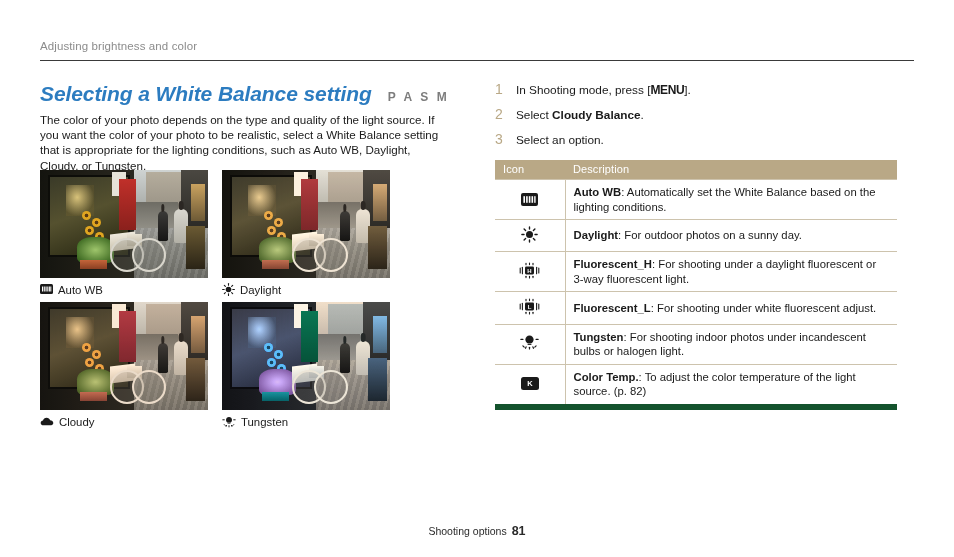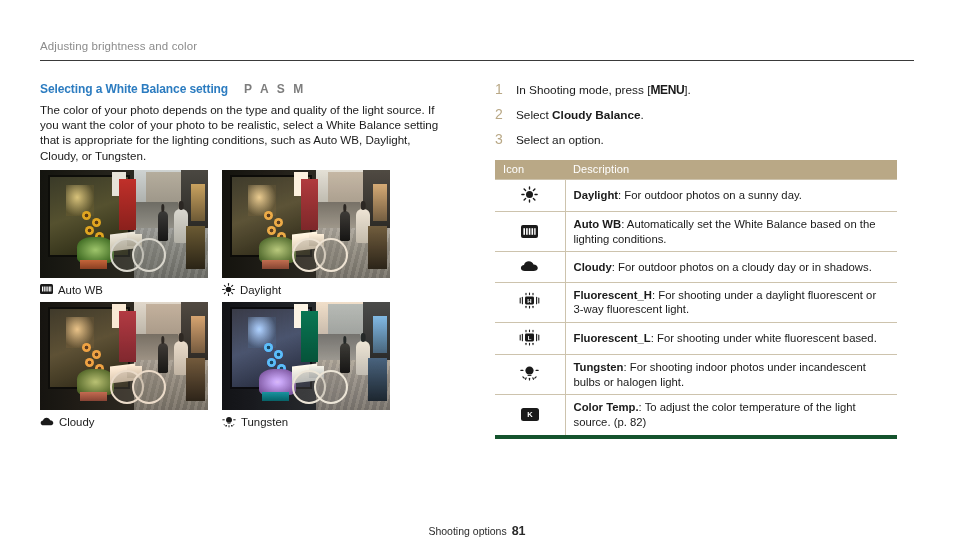--- a/index.html
+++ b/index.html
@@ -44,24 +44,25 @@
     left: 40px;
     top: 82px;
     width: 410px;
   }
   .sec-title-row {
     display: flex;
     align-items: baseline;
     gap: 16px;
   }
   .sec-title {
-    font-size: 12px;
+    font-size: 21px;
     font-weight: bold;
     color: #2c7cc0;
     letter-spacing: -0.1px;
+    font-style: italic;
   }
   .modes {
     font-size: 12px;
     font-weight: bold;
     color: #7d7d7d;
     letter-spacing: 2.6px;
   }
   .body-copy {
     margin-top: 6px;
     font-size: 11.6px;
@@ -238,21 +239,21 @@
     font-weight: bold;
     font-size: 12px;
     letter-spacing: -0.4px;
   }
 
   
   .wb-table {
     margin-top: 12px;
     width: 402px;
     border-collapse: collapse;
-    border-bottom: 4px solid #14532d;
+    border-bottom: 6px solid #14532d;
   }
   .wb-table th {
     background: #b9a886;
     color: #ffffff;
     font-size: 11px;
     font-weight: normal;
     text-align: left;
     padding: 3px 8px 4px 8px;
     letter-spacing: 0.1px;
   }
@@ -551,20 +552,38 @@
     </div>
 
     <table class="wb-table">
       <thead>
         <tr>
           <th class="c-icon">Icon</th>
           <th>Description</th>
         </tr>
       </thead>
       <tbody>
+
+        <tr>
+          <td>
+            <span class="ico-wrap">
+              <svg width="17" height="13" viewBox="0 0 17 13">
+                  <rect width="17" height="13" rx="2" fill="#1a1a1a"></rect>
+                  <g fill="#fff">
+                    <rect x="2.4" y="3.2" width="1.6" height="6.6"></rect>
+                    <rect x="5.1" y="3.2" width="1.6" height="6.6"></rect>
+                    <rect x="7.8" y="3.2" width="1.6" height="6.6"></rect>
+                    <rect x="10.5" y="3.2" width="1.6" height="6.6"></rect>
+                    <rect x="13.2" y="3.2" width="1.4" height="6.6"></rect>
+                  </g>
+                </svg>
+            </span>
+          </td>
+          <td><b>Auto WB</b><span>: Automatically set the White Balance based on the lighting conditions.</span></td>
+        </tr>
 
         <tr>
           <td>
             <span class="ico-wrap">
               <svg width="17" height="17" viewBox="0 0 17 17">
                   <circle cx="8.5" cy="8.5" r="3.5" fill="#1a1a1a"></circle>
                   <g stroke="#1a1a1a" stroke-width="1.4" stroke-linecap="round">
                     <line x1="8.5" y1="0.9" x2="8.5" y2="3"></line>
                     <line x1="8.5" y1="14" x2="8.5" y2="16.1"></line>
                     <line x1="0.9" y1="8.5" x2="3" y2="8.5"></line>
@@ -573,48 +592,20 @@
                     <line x1="12.4" y1="12.4" x2="13.9" y2="13.9"></line>
                     <line x1="13.9" y1="3.1" x2="12.4" y2="4.6"></line>
                     <line x1="4.6" y1="12.4" x2="3.1" y2="13.9"></line>
                   </g>
                 </svg>
             </span>
           </td>
           <td><b>Daylight</b><span>: For outdoor photos on a sunny day.</span></td>
         </tr>
 
-        <tr>
-          <td>
-            <span class="ico-wrap">
-              <svg width="17" height="13" viewBox="0 0 17 13">
-                  <rect width="17" height="13" rx="2" fill="#1a1a1a"></rect>
-                  <g fill="#fff">
-                    <rect x="2.4" y="3.2" width="1.6" height="6.6"></rect>
-                    <rect x="5.1" y="3.2" width="1.6" height="6.6"></rect>
-                    <rect x="7.8" y="3.2" width="1.6" height="6.6"></rect>
-                    <rect x="10.5" y="3.2" width="1.6" height="6.6"></rect>
-                    <rect x="13.2" y="3.2" width="1.4" height="6.6"></rect>
-                  </g>
-                </svg>
-            </span>
-          </td>
-          <td><b>Auto WB</b><span>: Automatically set the White Balance based on the lighting conditions.</span></td>
-        </tr>
-
-        <tr>
-          <td>
-            <span class="ico-wrap">
-              <svg width="19" height="14" viewBox="0 0 19 14">
-                  <path d="M4.8 12.1c-2.3 0-3.9-1.4-3.9-3.1 0-1.6 1.3-2.9 3.1-3 .4-2.1 2.4-3.7 4.8-3.7 2.3 0 4.2 1.3 4.7 3.3 2.4.1 4.3 1.7 4.3 3.5 0 1.8-1.9 3-4.3 3z" fill="#1a1a1a"></path>
-                </svg>
-            </span>
-          </td>
-          <td><b>Cloudy</b><span>: For outdoor photos on a cloudy day or in shadows.</span></td>
-        </tr>
 
         <tr>
           <td>
             <span class="ico-wrap">
               <svg width="21" height="17" viewBox="0 0 21 17">
                   <rect x="6" y="4.6" width="9" height="7.8" rx="1.3" fill="#1a1a1a"></rect>
                   <text x="10.5" y="10.6" font-size="6" font-family="Liberation Sans, sans-serif" font-weight="bold" fill="#fff" text-anchor="middle">H</text>
                   <g stroke="#1a1a1a" stroke-width="1.1" stroke-linecap="round">
                     <line x1="1.2" y1="6" x2="1.2" y2="11"></line>
                     <line x1="19.8" y1="6" x2="19.8" y2="11"></line>
@@ -647,21 +638,21 @@
                     <line x1="7" y1="1.4" x2="7" y2="2.8"></line>
                     <line x1="10.5" y1="1" x2="10.5" y2="2.6"></line>
                     <line x1="14" y1="1.4" x2="14" y2="2.8"></line>
                     <line x1="7" y1="14.2" x2="7" y2="15.6"></line>
                     <line x1="10.5" y1="14.4" x2="10.5" y2="16"></line>
                     <line x1="14" y1="14.2" x2="14" y2="15.6"></line>
                   </g>
                 </svg>
             </span>
           </td>
-          <td><b>Fluorescent_L</b><span>: For shooting under white fluorescent based.</span></td>
+          <td><b>Fluorescent_L</b><span>: For shooting under white fluorescent adjust.</span></td>
         </tr>
 
         <tr>
           <td>
             <span class="ico-wrap">
               <svg width="19" height="18" viewBox="0 0 19 18">
                   <path d="M9.5 2.6c2.3 0 4.1 1.8 4.1 4 0 1.5-.8 2.6-1.7 3.4H7.1C6.2 9.2 5.4 8.1 5.4 6.6c0-2.2 1.8-4 4.1-4z" fill="#1a1a1a"></path>
                   <rect x="7.6" y="10.5" width="3.8" height="1.4" fill="#1a1a1a"></rect>
                   <g stroke="#1a1a1a" stroke-width="1.2" stroke-linecap="round">
                     <line x1="0.9" y1="6.4" x2="2.9" y2="6.4"></line>

